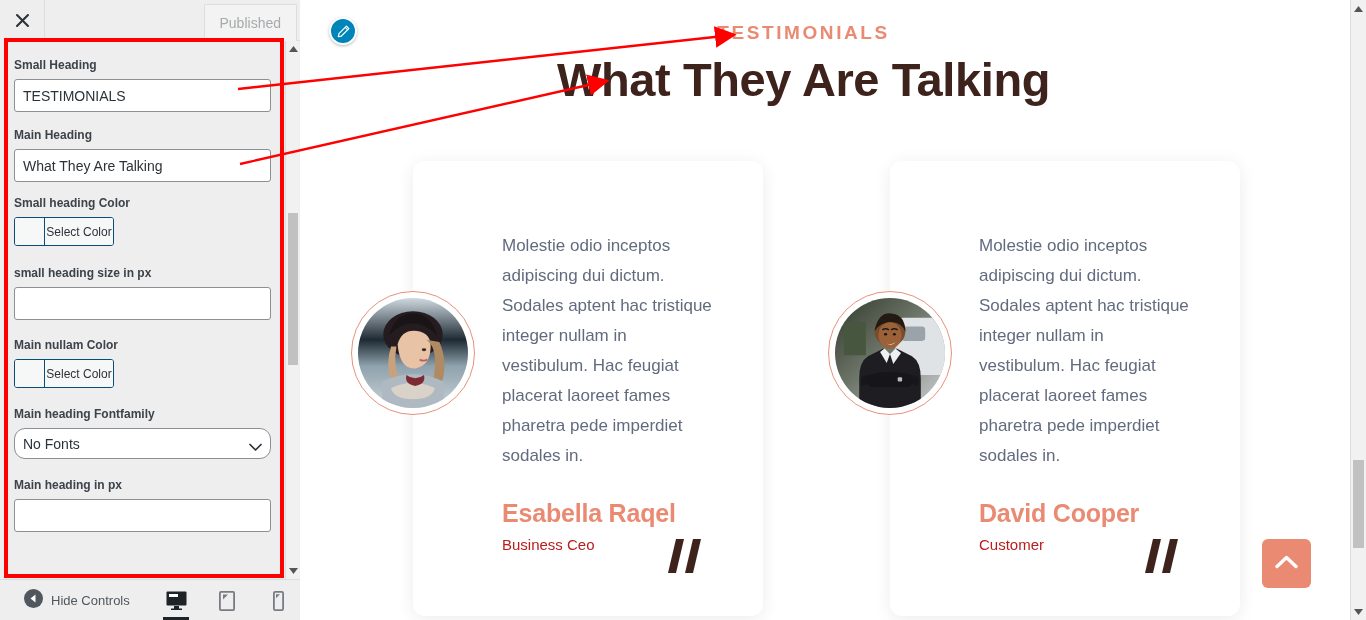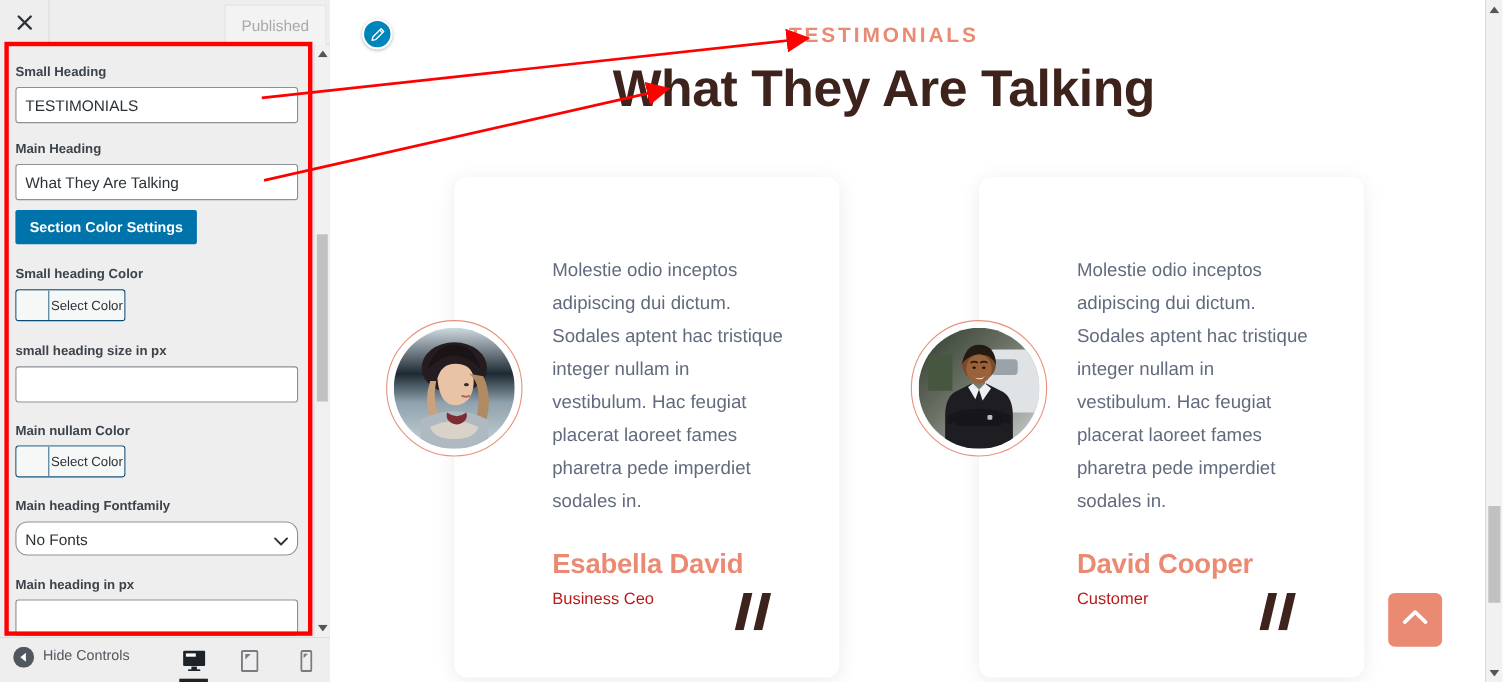--- a/index.html
+++ b/index.html
@@ -112,22 +112,22 @@
     width: 10px; height: 152px; background: #c1c1c1; border-radius: 0;
     cursor: pointer;
   }
 
   #cz-footer {
     position: absolute; left: 0; bottom: 0; width: 300px; height: 41px;
     background: #eeeeee; border-top: 1px solid #dddddd;
     display: flex; align-items: center;
   }
   #cz-hide {
-    display: flex; align-items: flex-start; gap: 8px;
-    padding-left: 12px; cursor: pointer;
+    display: flex; align-items: center; gap: 8px;
+    padding-left: 24px; cursor: pointer;
   }
   #cz-hide-label { font-size: 13px; color: #50575e; }
   #cz-devices {
     position: absolute; right: 6px; top: 0; height: 41px;
     display: flex; align-items: center; gap: 19px;
   }
   .dev-btn {
     width: 32px; height: 41px; position: relative;
     display: flex; align-items: center; justify-content: center;
     cursor: pointer;
@@ -265,21 +265,20 @@
 
     <div id="cz-body">
       <div id="cz-scroll">
 
         <div class="cz-label">Small Heading</div>
         <input class="cz-input" type="text" value="TESTIMONIALS" style="">
 
         <div class="cz-label" style="margin-top:15px;">Main Heading</div>
         <input class="cz-input" type="text" value="What They Are Talking" style="">
 
-        <button class="cz-btn-blue">Section Color Settings</button>
 
         <div class="cz-label" style="margin-top:13px;">Small heading Color</div>
         <div class="cz-colorpick">
           <div class="sw"></div>
           <div class="cl">Select Color</div>
         </div>
 
         <div class="cz-label" style="margin-top:19px;">small heading size in px</div>
         <input class="cz-input" type="text" value="" style="">
 
@@ -392,21 +391,21 @@
               <path d="M30 44 q-5 16 0 30 l10 6 q-9 -18 -5 -36Z" fill="#c9a27c"></path>
               <path d="M22 76 q28 -14 56 0 l0 24 l-56 0Z" fill="#aeb9c1"></path>
               <path d="M30 82 q20 -10 40 0 q-3 10 -20 10 q-17 0 -20 -10Z" fill="#d9d2c8"></path>
               <path d="M44 70 q8 6 16 0 q2 8 -8 10 q-10 -2 -8 -10Z" fill="#7d2a33"></path>
               <ellipse cx="60" cy="47" rx="2" ry="1.3" fill="#3b2a22"></ellipse>
               <path d="M56 56 q4 2 7 0" stroke="#b3645f" stroke-width="1.6" fill="none"></path>
             </svg>
           </div>
         </div>
         <div class="quote-text">Molestie odio inceptos adipiscing dui dictum. Sodales aptent hac tristique integer nullam in vestibulum. Hac feugiat placerat laoreet fames pharetra pede imperdiet sodales in.</div>
-        <div class="person-name">Esabella David</div>
+        <div class="person-name">Esabella Raqel</div>
         <div class="person-role">Business Ceo</div>
         <div class="quote-mark">
           <svg width="42" height="34" viewBox="0 0 42 34">
             <path d="M6 34 L14 34 L22 0 L14 0 Z" fill="#3e221c"></path>
             <path d="M23 34 L31 34 L39 0 L31 0 Z" fill="#3e221c"></path>
           </svg>
         </div>
       </div>
 
       <div class="card c2">

